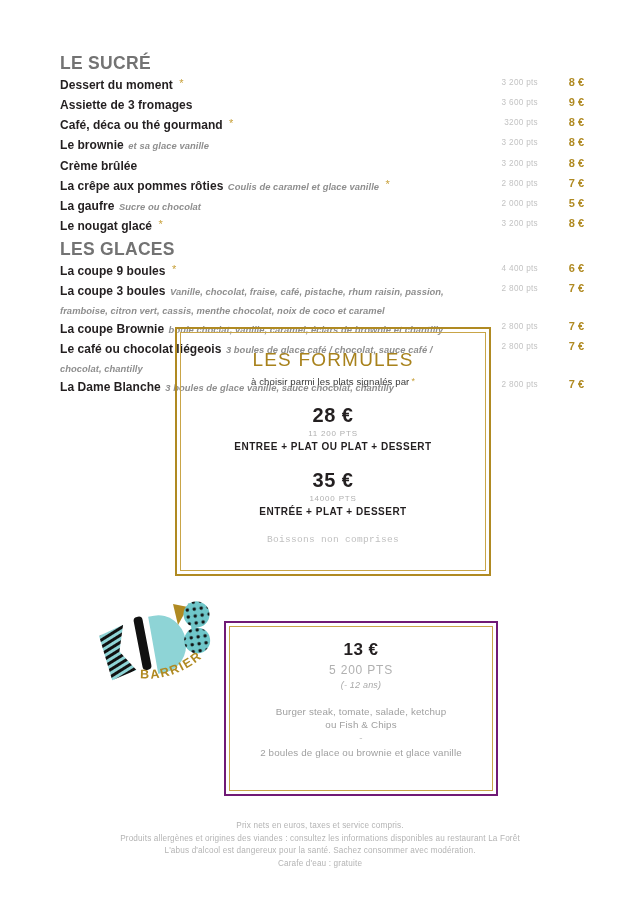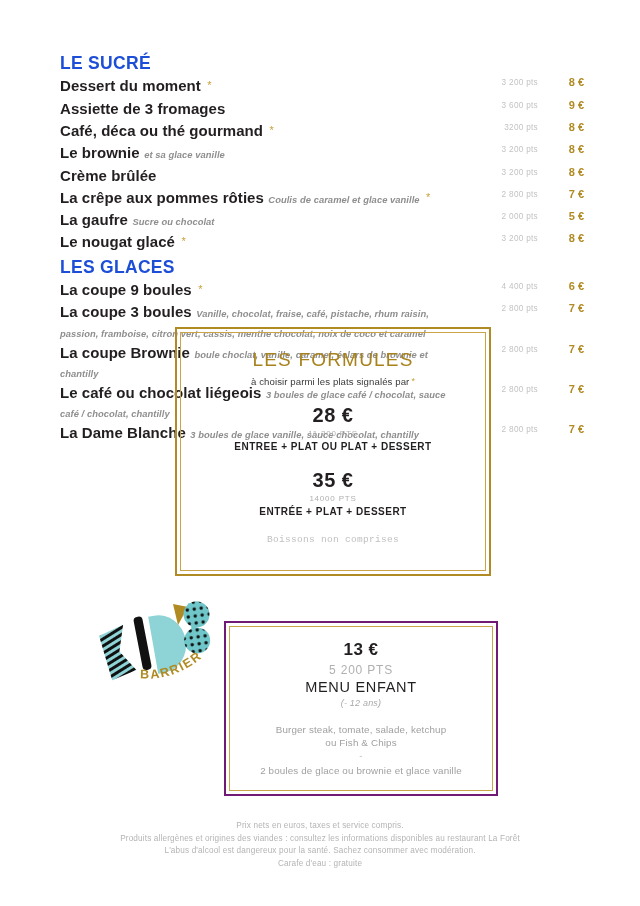--- a/index.html
+++ b/index.html
@@ -18,42 +18,42 @@
 
   
   .menu-area {
     position: absolute;
     left: 60px;
     top: 52px;
     width: 524px;
   }
 
   .section-head {
-    color: #1d4ed8;
+    color: #737373;
     font-size: 17.5px;
     font-weight: bold;
     letter-spacing: 0.3px;
     line-height: 1.05;
     margin: 2px 0 3px 0;
   }
   .section-head.glaces { margin-top: 5px; }
 
   .row {
     display: flex;
     align-items: flex-start;
     width: 100%;
     margin-bottom: 1px;
   }
   .row-main {
     flex: 1 1 auto;
     min-width: 0;
     padding-right: 6px;
   }
   .dish {
-    font-size: 15px;
+    font-size: 12px;
     font-weight: bold;
     color: #231f20;
     line-height: 1.42;
     letter-spacing: 0.05px;
   }
   .desc {
     font-size: 9.4px;
     font-style: italic;
     font-weight: bold;
     color: #8e8e8e;
@@ -385,21 +385,20 @@
 
     <div class="formules-note">Boissons non comprises</div>
   </div>
 </div>
 
 <div class="kids-box">
   <div class="kids-inner"></div>
   <div class="kids-content">
     <div class="kids-price">13 €</div>
     <div class="kids-pts">5 200 PTS</div>
-    <div class="kids-title">MENU ENFANT</div>
     <div class="kids-age">(- 12 ans)</div>
     <div class="kids-body">Burger steak, tomate, salade, ketchup</div>
     <div class="kids-body" style="margin-top:0">ou Fish &amp; Chips</div>
     <div class="kids-sep">-</div>
     <div class="kids-body" style="margin-top:2px">2 boules de glace ou brownie et glace vanille</div>
   </div>
 </div>
 
 <div class="kids-logo">
   <svg viewBox="0 0 124 86" width="124" height="86">

